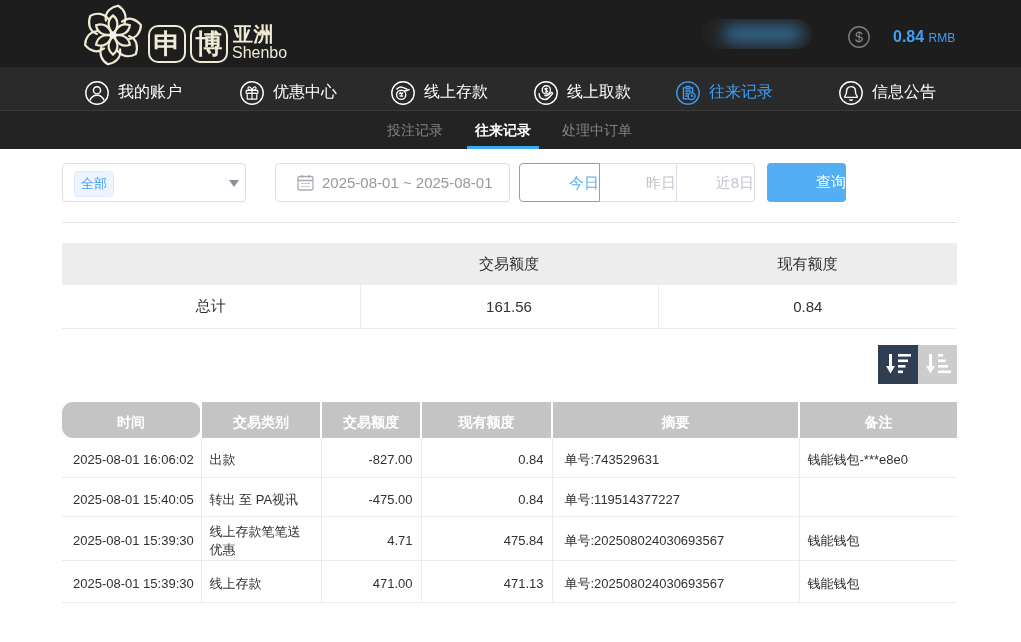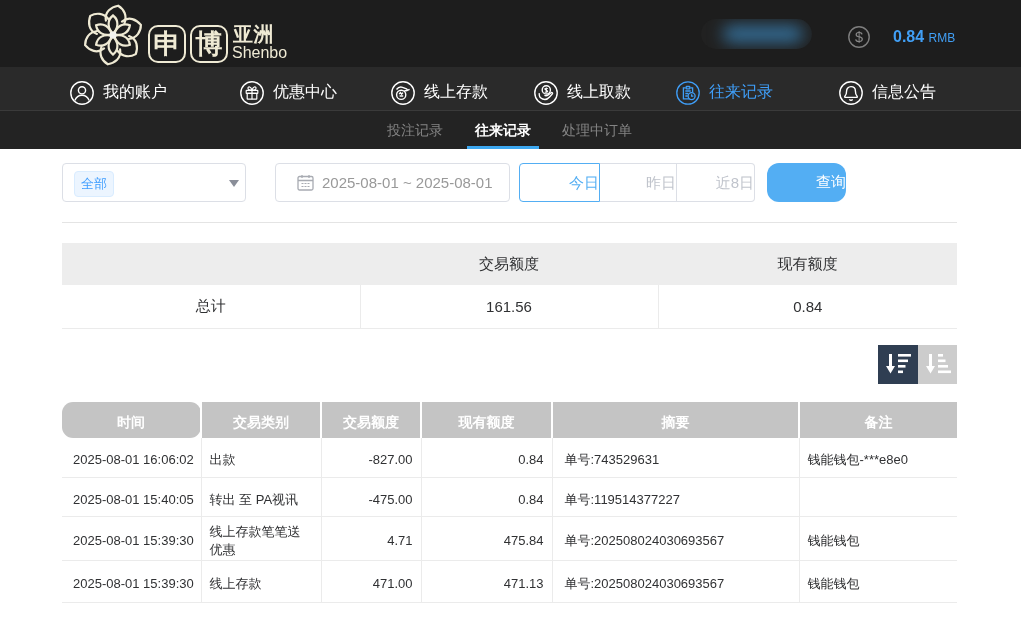--- a/index.html
+++ b/index.html
@@ -69,21 +69,21 @@
 
 <div id="blurpill">
     <div class="blob"></div>
   </div>
 <svg class="abs" style="left:848px;top:26px" width="22" height="22" viewBox="0 0 22 22">
   <circle cx="11" cy="11" r="10.2" fill="none" stroke="#7e7e7e" stroke-width="1.4"></circle>
   <text x="11" y="16.2" text-anchor="middle" fill="#8a8a8a" font-size="14.5" font-family="Liberation Sans">$</text>
 </svg>
 <div class="abs" style="left:877px;top:28px;color:#419ff5;font-size:16px;font-weight:bold;margin-left:16px;">0.84 <span style="font-size:12px;font-weight:normal;">RMB</span></div>
 
-<div class="navitem" style="left:70px;top:67px">
+<div class="navitem" style="left:85px;top:67px">
 <svg width="24" height="24" viewBox="0 0 24 24" fill="none" stroke="#fff" stroke-width="1.4">
 <circle cx="12" cy="12" r="11.2"></circle>
       <circle cx="12" cy="9.3" r="3.6"></circle>
 <path d="M4.8 19.5 C6.3 15.8 9 14.3 12 14.3 C15 14.3 17.7 15.8 19.2 19.5"></path>
 </svg>我的账户</div>
 <div class="navitem" style="left:240px;top:67px">
 <svg width="24" height="24" viewBox="0 0 24 24" fill="none" stroke="#fff" stroke-width="1.4">
 <circle cx="12" cy="12" r="11.2"></circle>
 <g stroke-width="1.2">
         <rect x="6.2" y="9.4" width="11.6" height="2.9" rx="0.4"></rect>
@@ -133,21 +133,21 @@
   <svg style="position:absolute;left:21px;top:10px;" width="17" height="17" viewBox="0 0 17 17" fill="none" stroke="#a8abb2" stroke-width="1.3">
     <rect x="1" y="2.5" width="15" height="13.5" rx="1.5"></rect>
     <path d="M1 6.5 H16 M5 1 v3 M12 1 v3"></path>
     <path d="M4.5 9.5 h2 M7.5 9.5 h2 M10.5 9.5 h2 M4.5 12.5 h2 M7.5 12.5 h2 M10.5 12.5 h2" stroke-width="1.1"></path>
   </svg>
   <span style="position:absolute;left:46px;top:10px;">2025-08-01 ~ 2025-08-01</span>
 </div>
 <div class="btn" style="left:519px;width:81px;color:#53aef3;border:1px solid #53aef3;border-radius:4px 0 0 4px;">今日</div>
 <div class="btn" style="left:600px;width:77px;color:#c0c4cc;border:1px solid #dcdfe6;border-left:none;">昨日</div>
 <div class="btn" style="left:677px;width:78px;color:#c0c4cc;border:1px solid #dcdfe6;border-left:none;border-radius:0 4px 4px 0;">近8日</div>
-<div class="btn" style="left:767px;width:79px;color:#fff;background:#53aef3;border-radius:12px;">查询</div>
+<div class="btn" style="left:767px;width:79px;color:#fff;background:#53aef3;border-radius:4px;">查询</div>
 
 <div class="abs" style="left:62px;top:222px;width:895px;border-top:1px solid #e4e4e4;"></div>
 
 <div id="sumtab">
   <table>
     <tbody>
         <tr style="background:#ededed;height:42px;">
       <td style="width:298px;"></td>
       <td style="width:298px;text-align:center;">交易额度</td>
       <td style="text-align:center;">现有额度</td>

